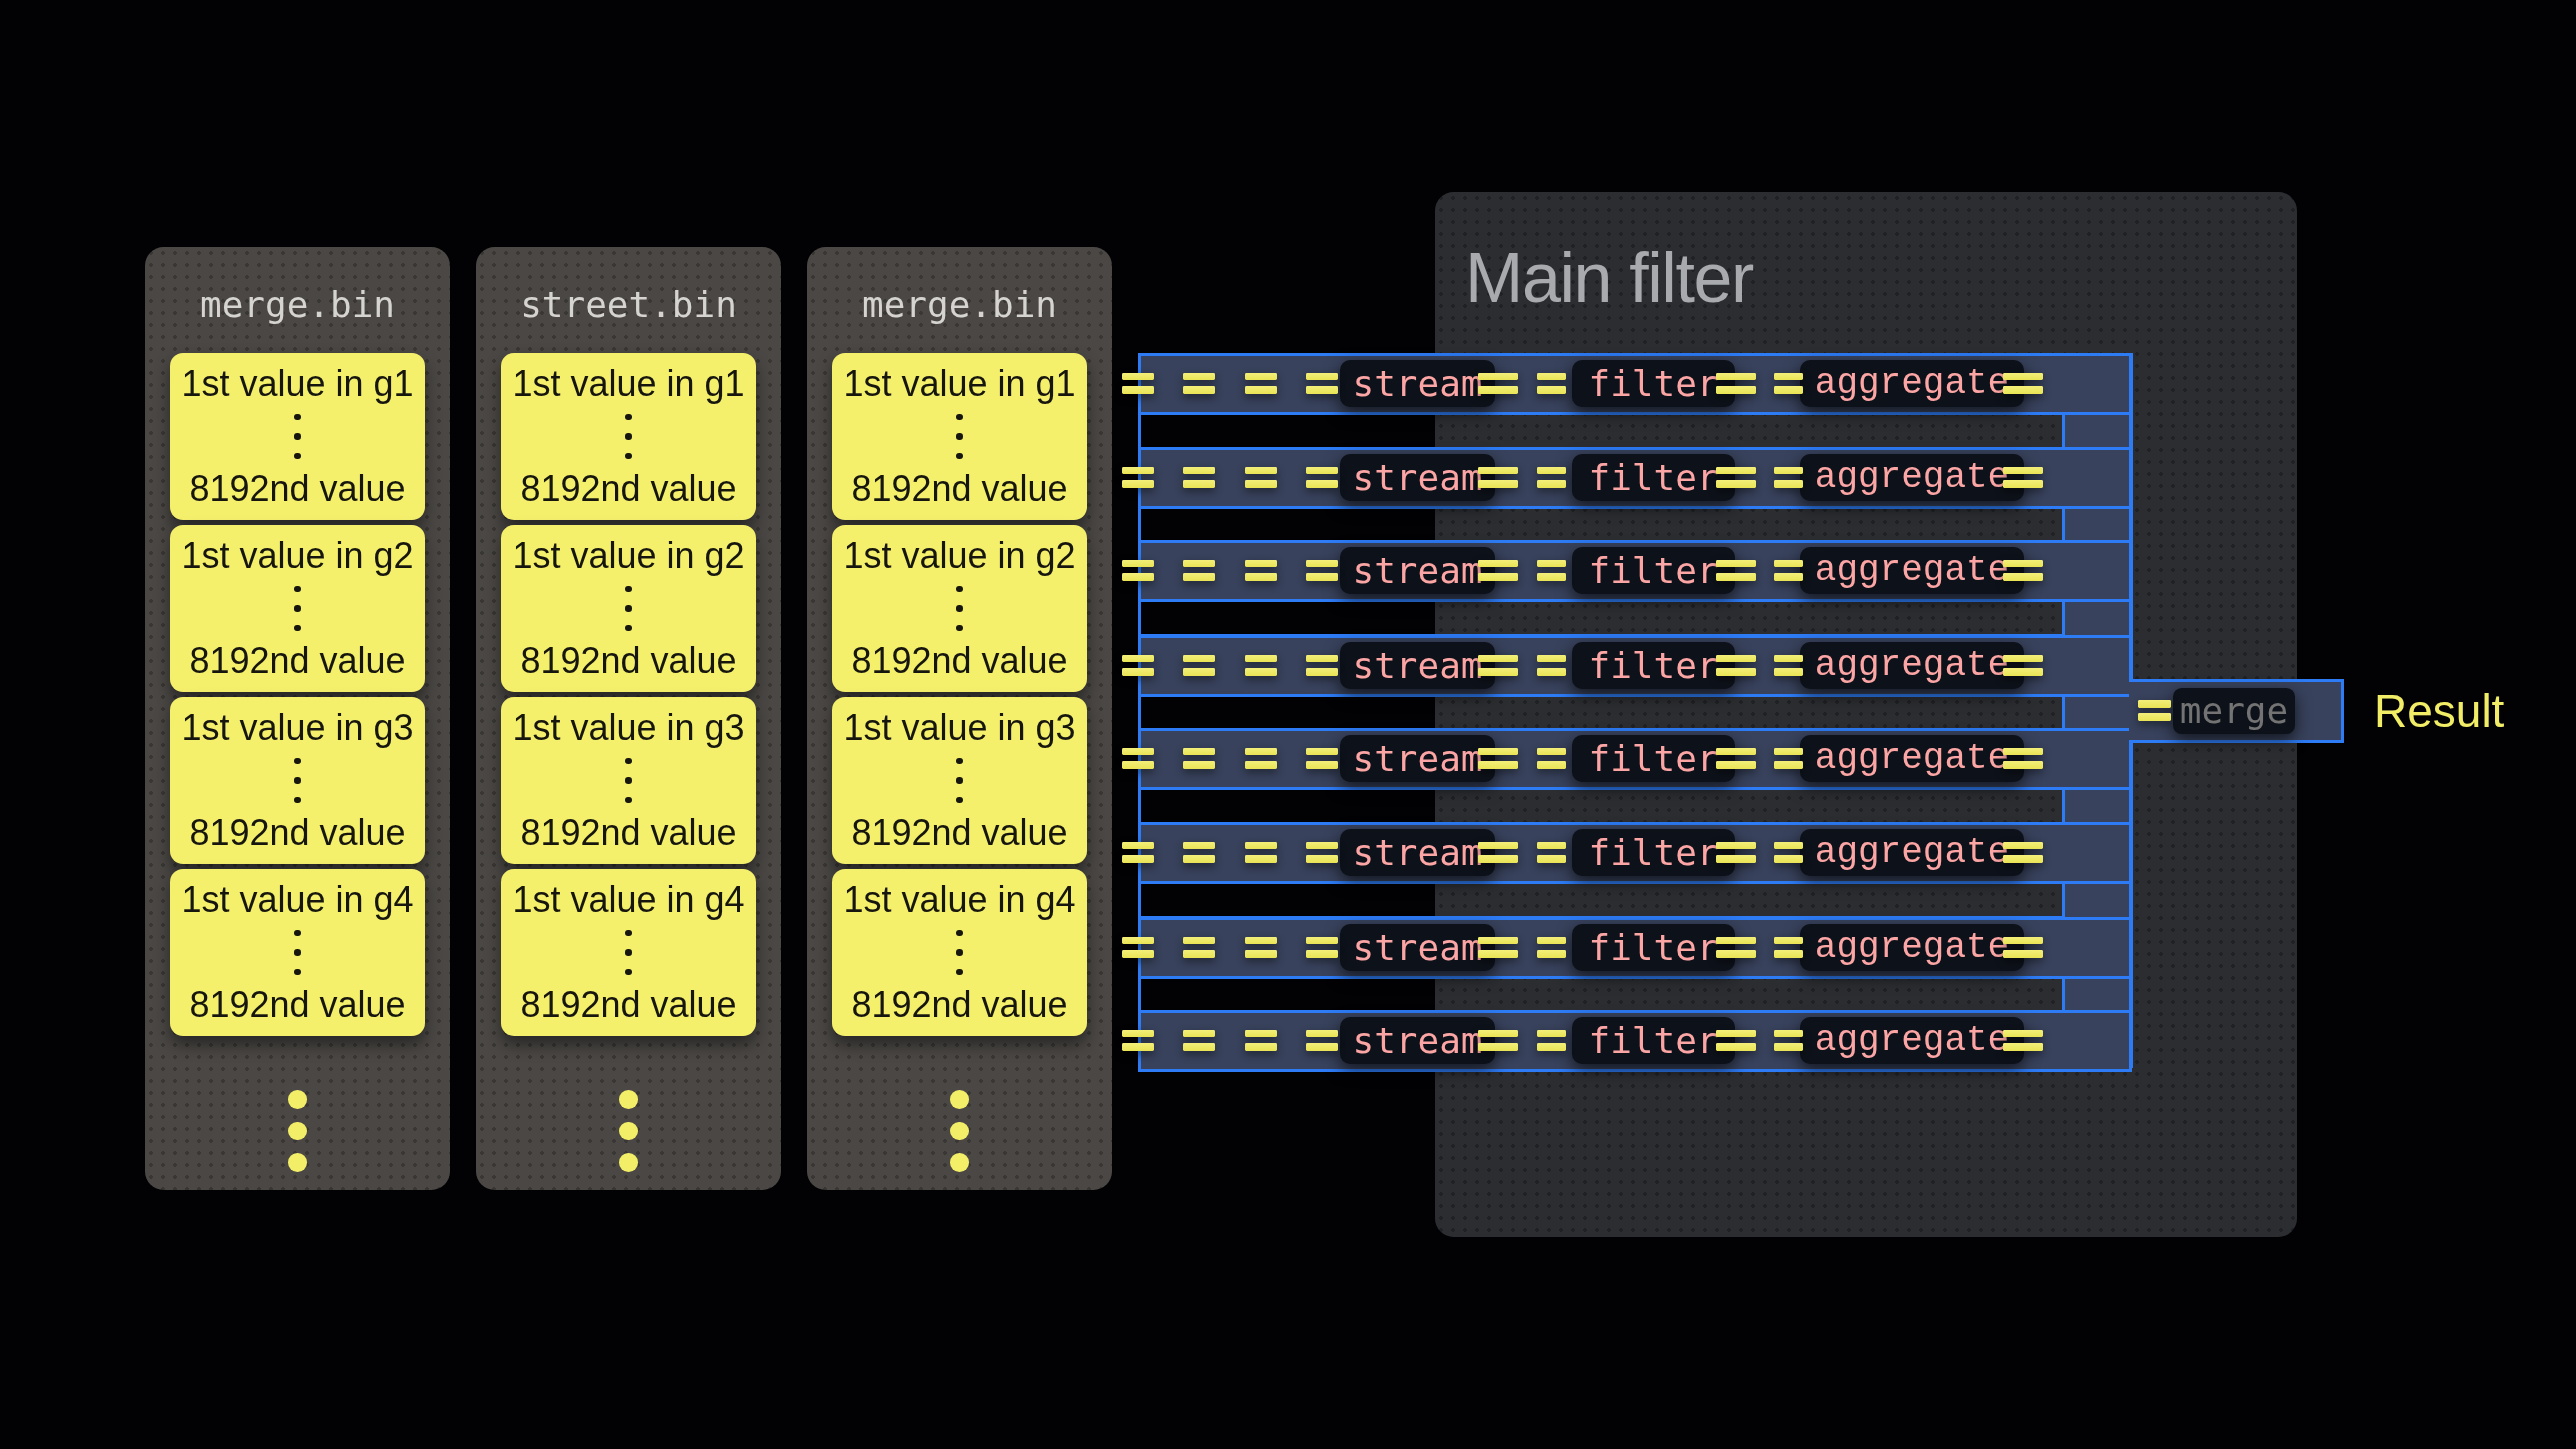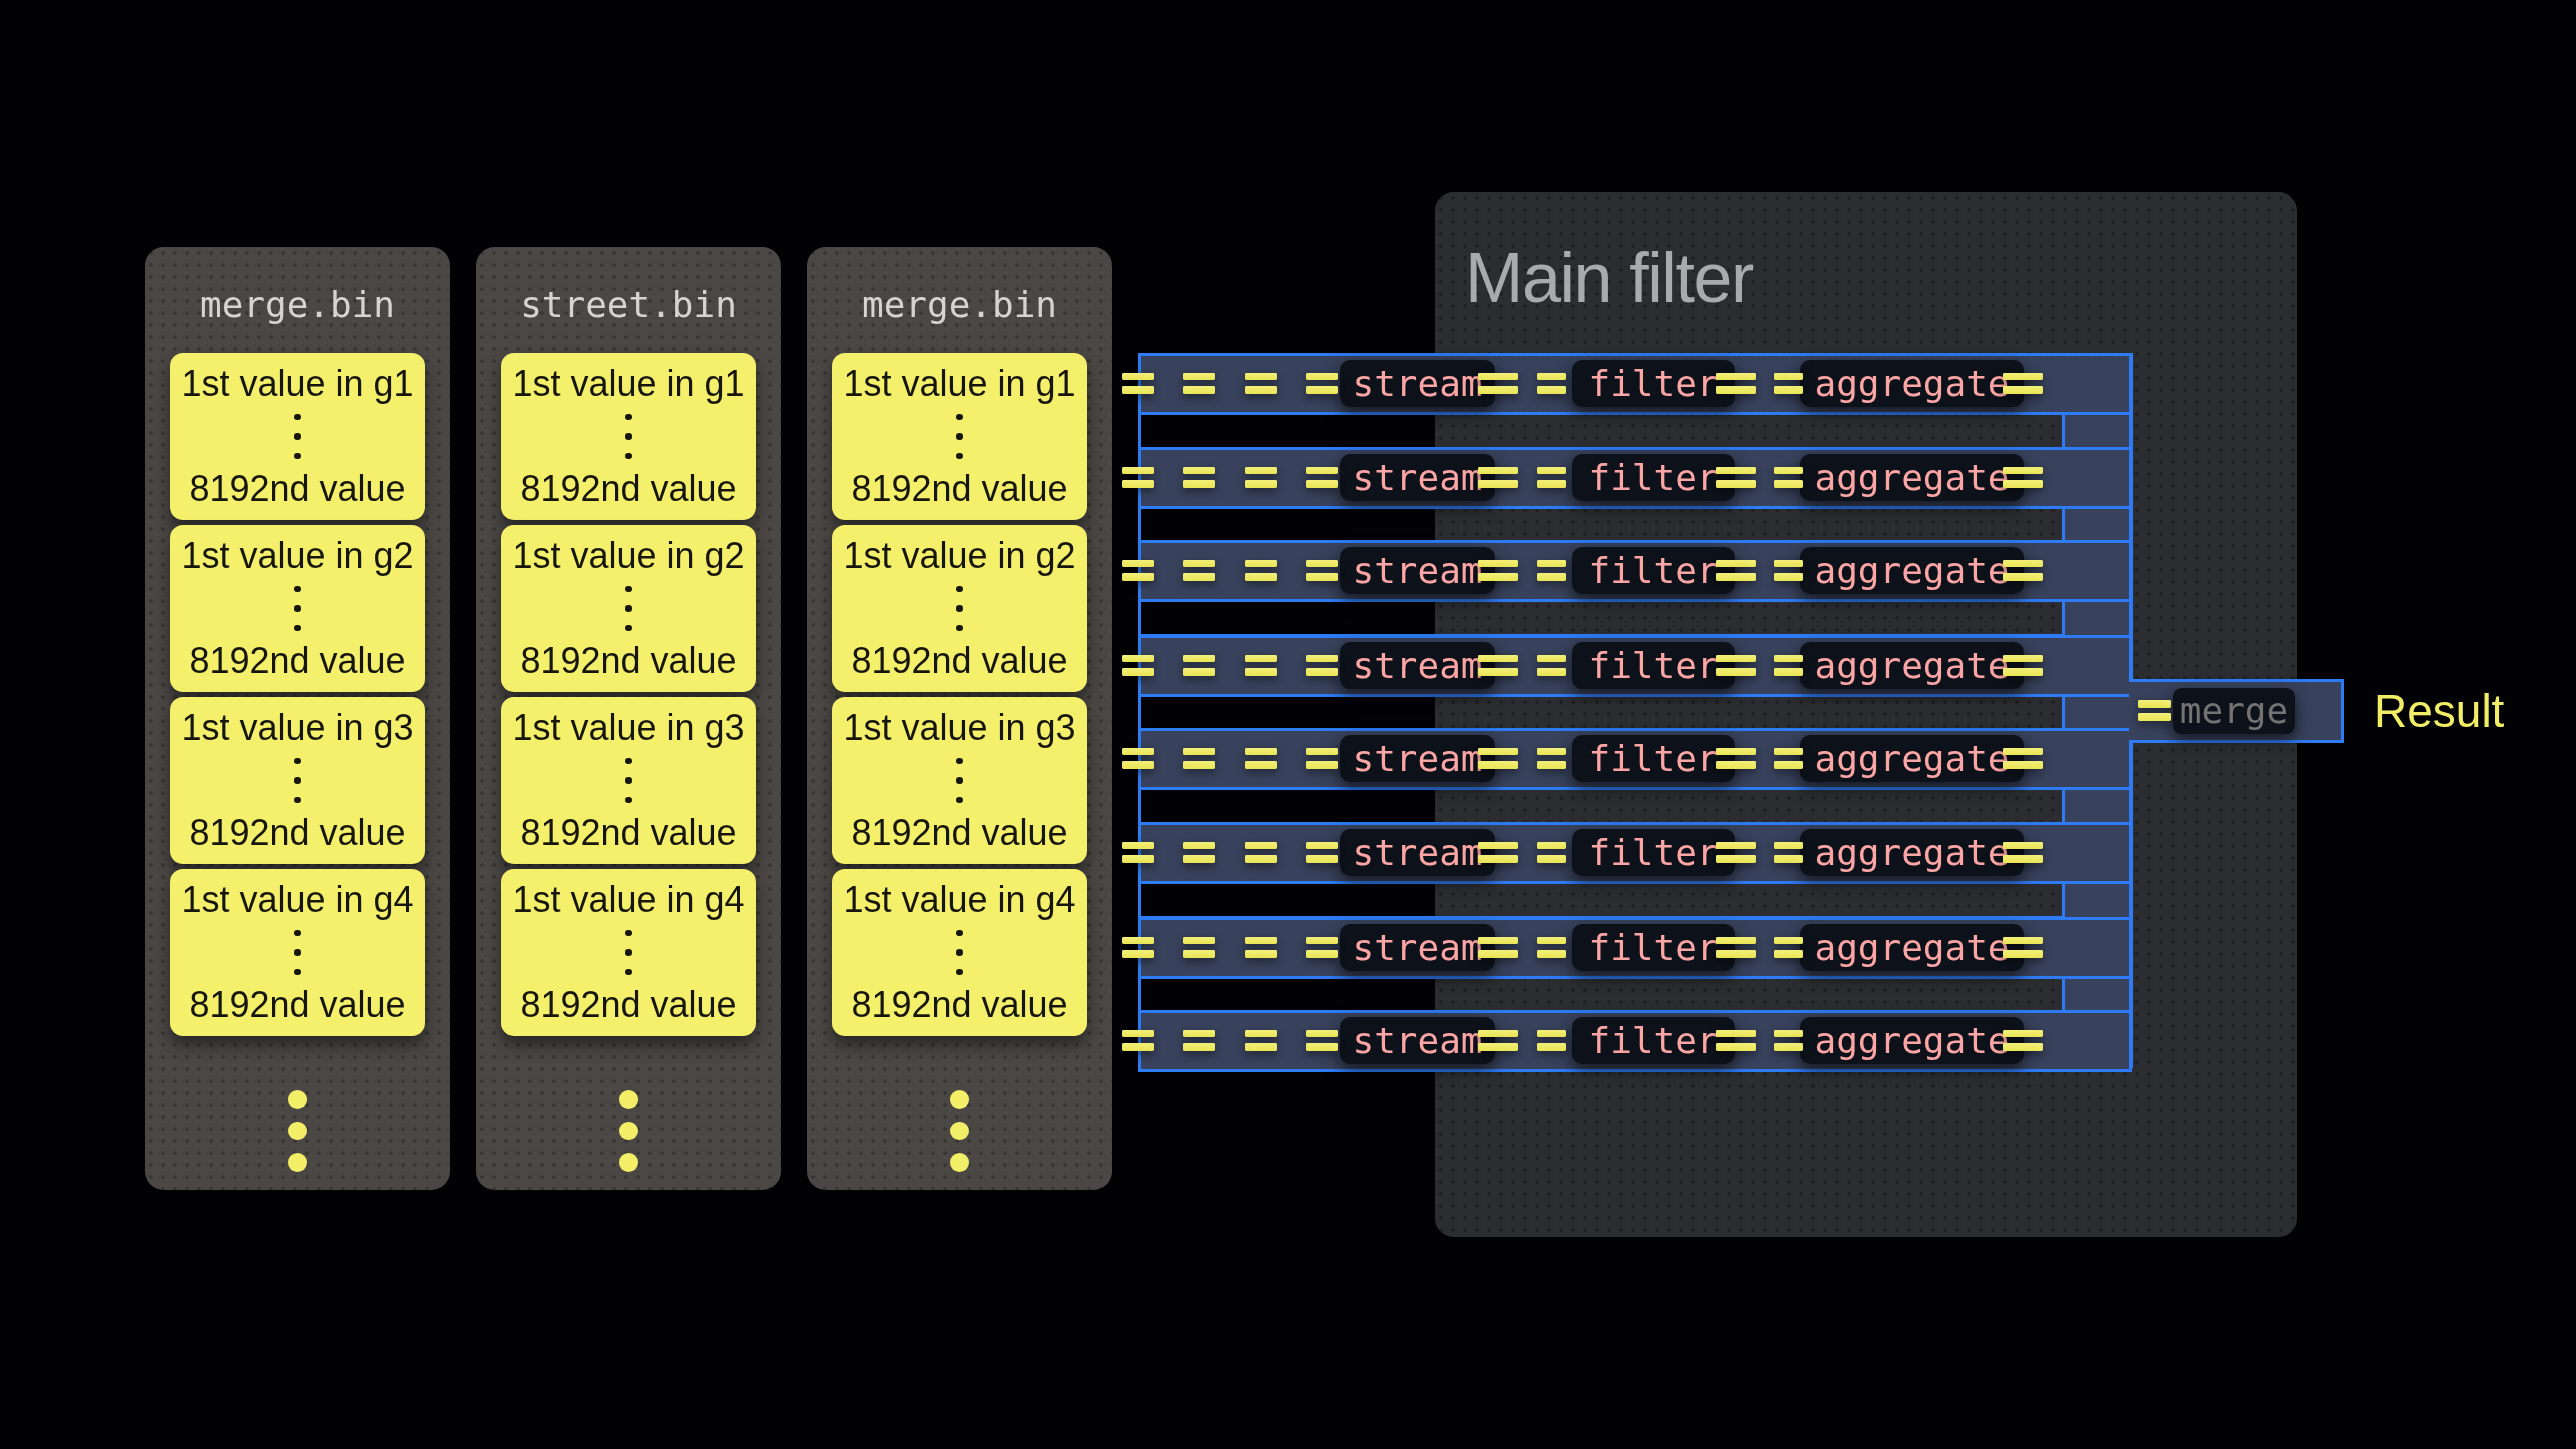--- a/index.html
+++ b/index.html
@@ -36,21 +36,21 @@
   .sb1{top:353px;height:330px;} .sb2{top:740px;height:328px;}
 
   .connector{position:absolute;left:1138px;width:927px;height:39px;border:3.6px solid #2d7bf5;
              box-sizing:border-box;background:transparent;}
 
   .prow{position:absolute;left:1138px;width:994px;height:62px;background:#38425c;
         border:3.6px solid #2d7bf5;box-sizing:border-box;}
   .opbox{position:absolute;top:3.6px;height:47px;background:#0d1119;border-radius:10px;
          box-shadow:0 5.7px 15.7px rgba(0,0,0,0.65);display:flex;align-items:center;justify-content:center;
          font-family:"DejaVu Sans Mono","Liberation Mono",monospace;font-size:36px;color:#fca5a5;z-index:2;}
-  .op-stream{left:199px;width:155px;} .op-filter{left:431px;width:163px;} .op-agg{left:659px;width:224px;}
+  .op-stream{left:199px;width:155px;} .op-filter{left:431px;width:163px;} .op-agg{left:659px;width:224px;font-family:Liberation Mono, monospace;}
 
   .tok{position:absolute;top:16.5px;height:21px;display:flex;flex-direction:column;
        justify-content:space-between;z-index:3;}
   .tok i{display:block;height:7.9px;border-radius:1.4px;background:linear-gradient(180deg,#f3ef79,#e9e455);
          box-shadow:0 3.6px 8.6px rgba(0,0,0,0.45);}
   .t1{left:-19.3px;width:32px;} .t2{left:42px;width:32px;} .t3{left:104px;width:32px;} .t4{left:165px;width:32px;}
   .t5{left:337px;width:40px;} .t6{left:396px;width:29px;}
   .t7{left:575px;width:40px;} .t8{left:633px;width:29px;}
   .t9{left:862px;width:40px;}
 

